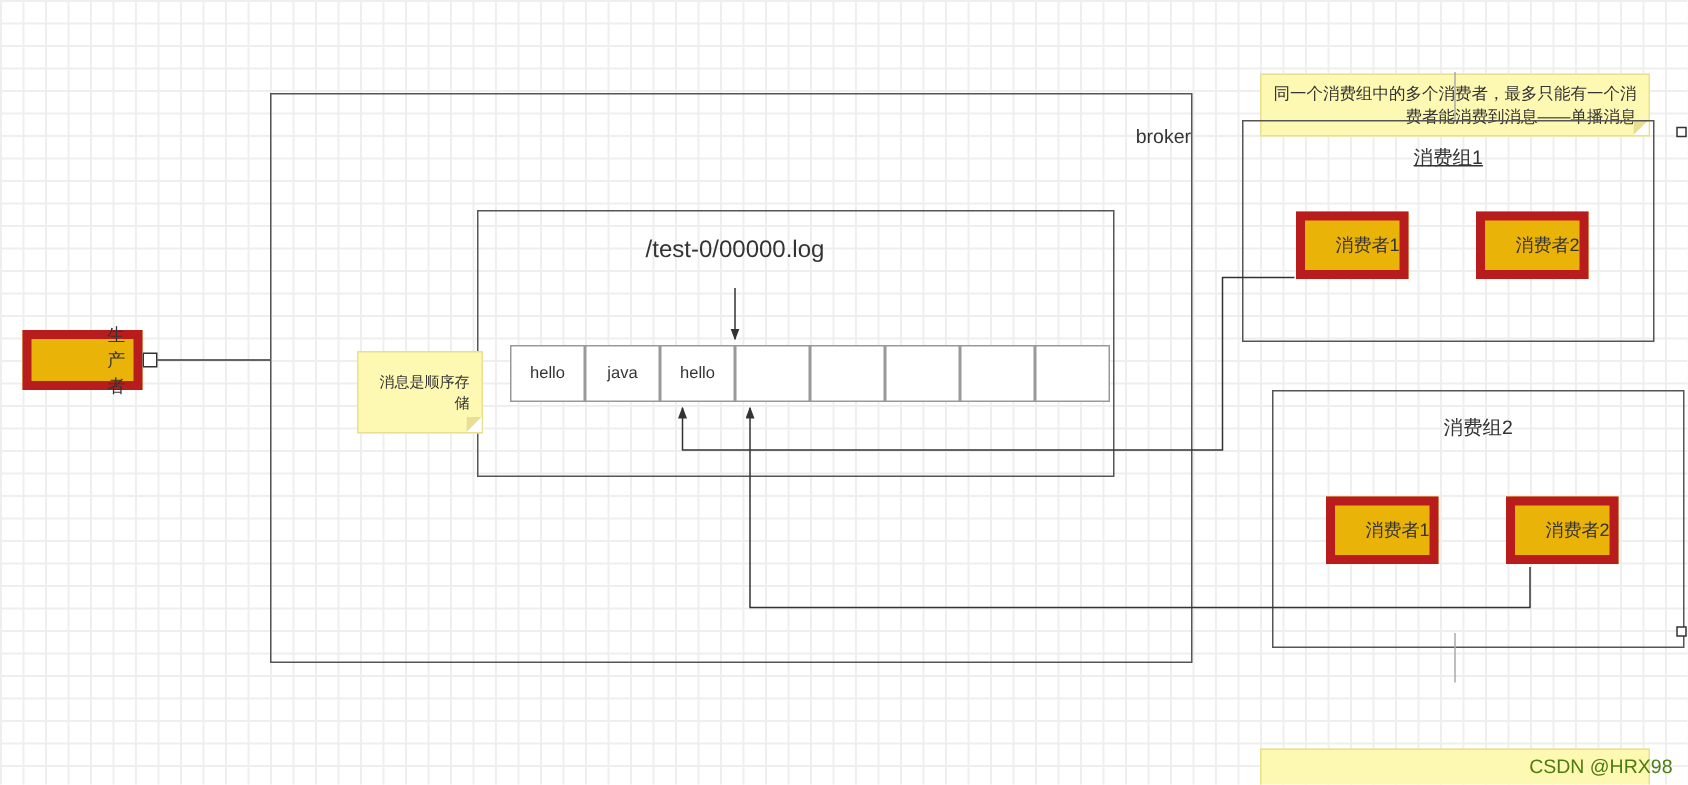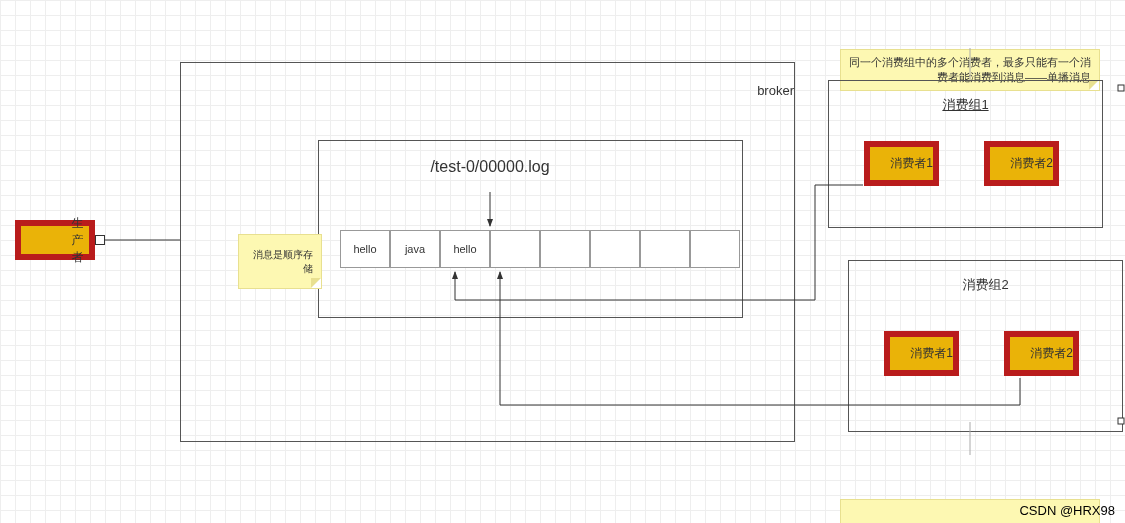--- a/index.html
+++ b/index.html
@@ -45,21 +45,21 @@
       width: 0;
       height: 0;
       border-left: 10px solid #e8e090;
       border-bottom: 10px solid #fff;
     }
     svg { position: absolute; top: 0; left: 0; pointer-events: none; }
     .watermark {
       position: absolute;
       right: 10px;
       bottom: 5px;
-      color: #000000;
+      color: #4d7c0f;
       font-size: 13px;
     }
     .group-title { font-size: 13px; }
     .cell-row { display: flex; }
     .cell {
       width: 50px;
       height: 38px;
       border: 1px solid #999;
       display: flex;
       align-items: center;

